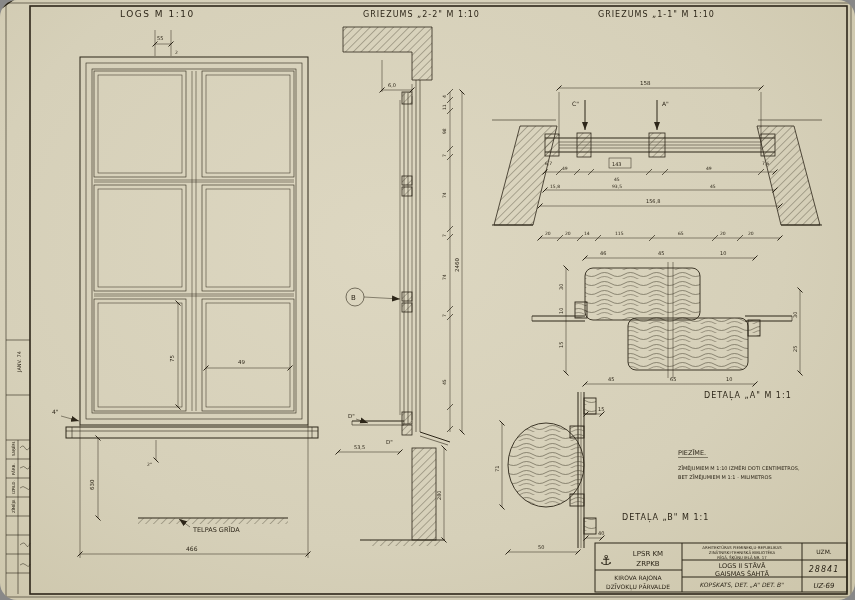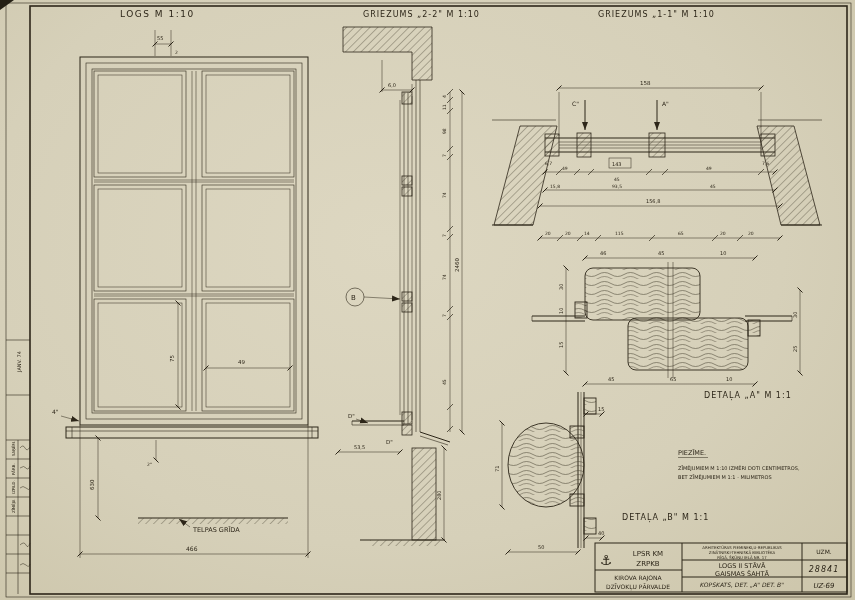--- a/index.html
+++ b/index.html
@@ -1,18 +1,19 @@
 <!DOCTYPE html>
 <html><head>
 <meta charset="utf-8">
 <style>
   html,body{margin:0;padding:0;background:#888;}
   .sheet{
     position:relative;width:855px;height:600px;overflow:hidden;
     background:radial-gradient(ellipse at 45% 40%, #ddd7c1 0%, #d6d0b9 60%, #ccc5aa 100%);
+    border-radius:17px;
   }
   svg{position:absolute;left:0;top:0;}
   svg text{font-family:"DejaVu Sans", sans-serif; fill:#2d2619;}
   .t9{font-size:9px;letter-spacing:1.5px;}
   .t8{font-size:8px;letter-spacing:1px;}
   .t7{font-size:7px;}
   .t65{font-size:6.5px;}
   .t6{font-size:6px;}
   .t55{font-size:5.5px;}
   .t5{font-size:5px;}

